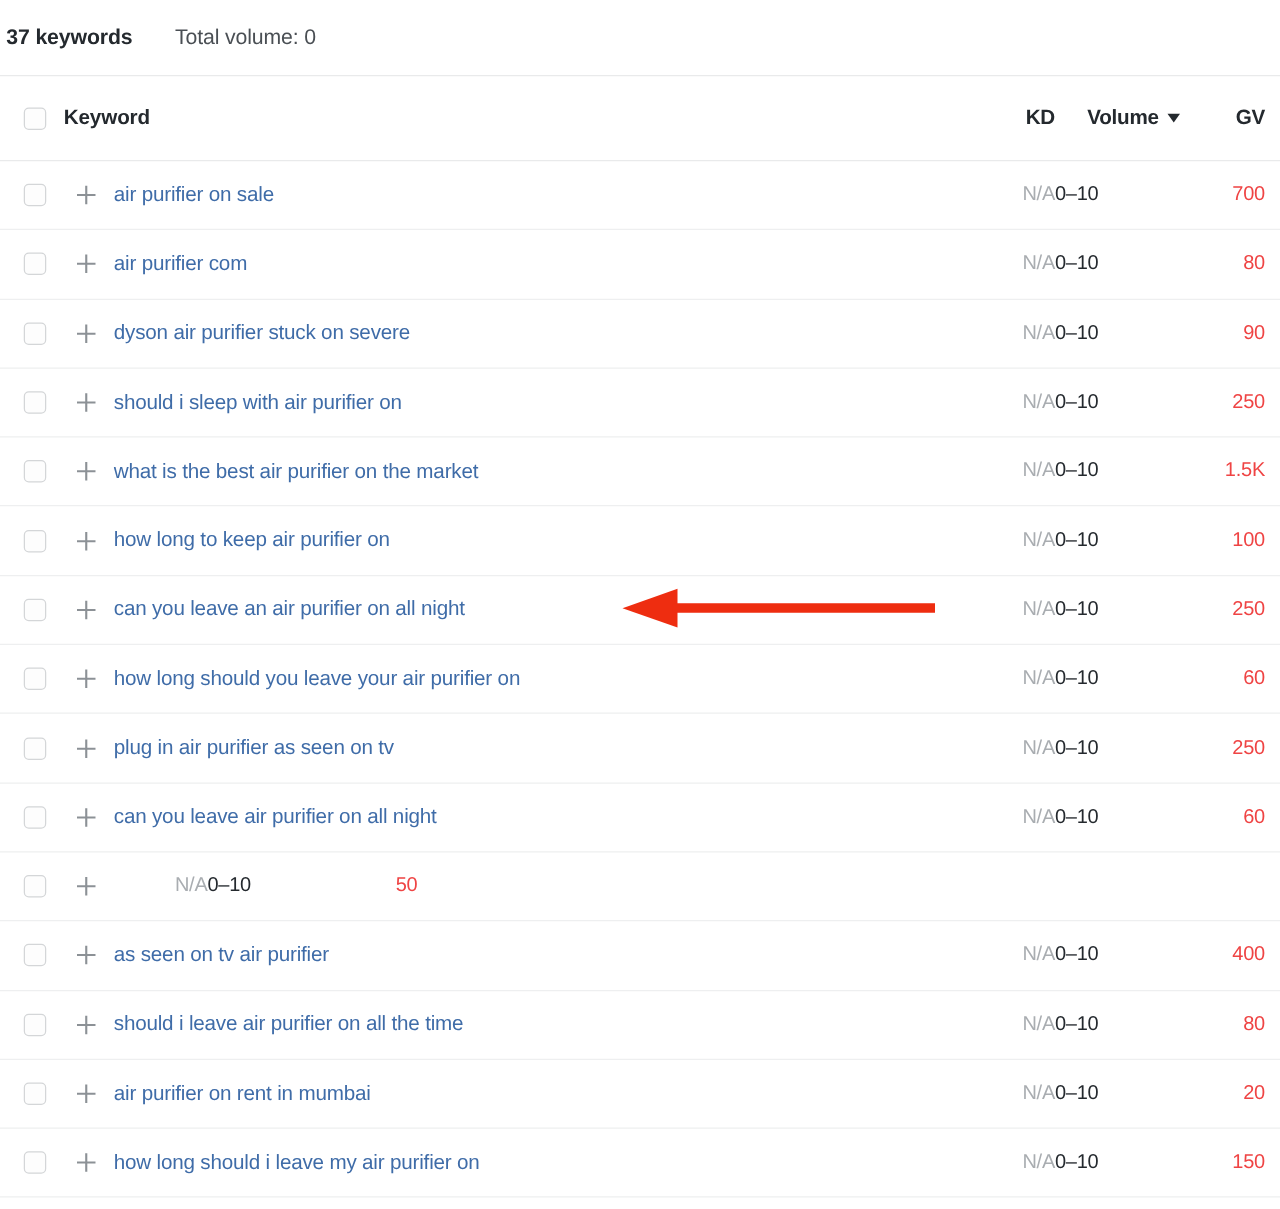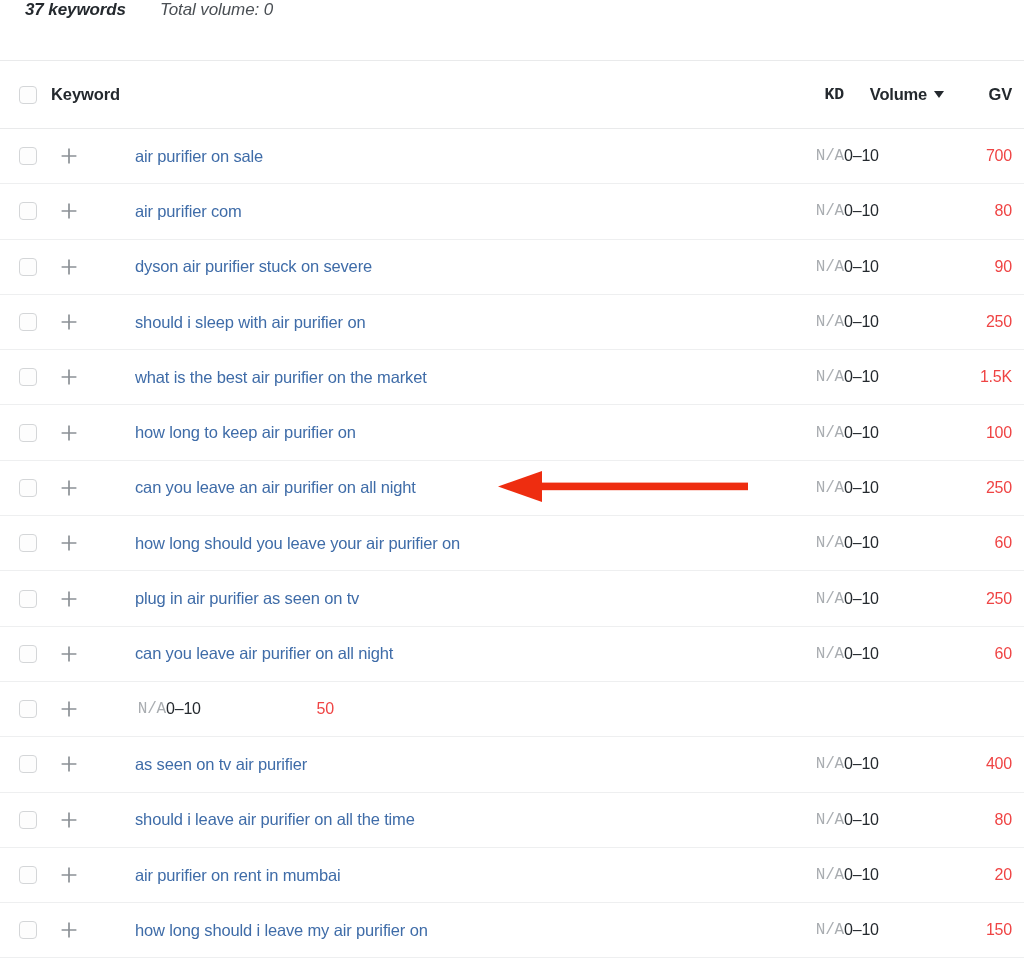--- a/index.html
+++ b/index.html
@@ -13,23 +13,23 @@
     font-family: "Liberation Sans", sans-serif;
     -webkit-font-smoothing: antialiased;
     position: relative;
     overflow: hidden;
   }
 
   
   .summary-bar {
     height: 60px;
     display: flex;
-    padding-left: 25px;
+    align-items: center;
+    padding-left: 5px;
     box-sizing: border-box;
-    font-style: italic;
   }
   .summary-count {
     font-size: 17px;
     font-weight: bold;
     color: #24292e;
     letter-spacing: -0.1px;
   }
   .summary-volume {
     font-size: 17px;
     color: #4a4f54;
@@ -87,40 +87,38 @@
     flex: 1 1 auto;
     overflow: hidden;
     white-space: nowrap;
   }
   .kw-link {
     font-size: 16.5px;
     color: #3f6ca8;
     letter-spacing: -0.15px;
     cursor: pointer;
     text-decoration: none;
-    margin-left: 44px;
   }
   .kw-head-label {
     margin-left: 14px;
     flex: 1 1 auto;
     font-size: 16.5px;
     font-weight: bold;
     color: #24292e;
     letter-spacing: -0.1px;
   }
 
   
   .col-kd {
     width: 86px;
     min-width: 86px;
     text-align: right;
     font-size: 16px;
     color: #a9adb1;
     letter-spacing: -0.2px;
-    font-family: Liberation Mono, monospace;
   }
   .col-vol {
     width: 100px;
     min-width: 100px;
     text-align: left;
     font-size: 16px;
     color: #24292e;
     letter-spacing: -0.2px;
   }
   .col-gv {

